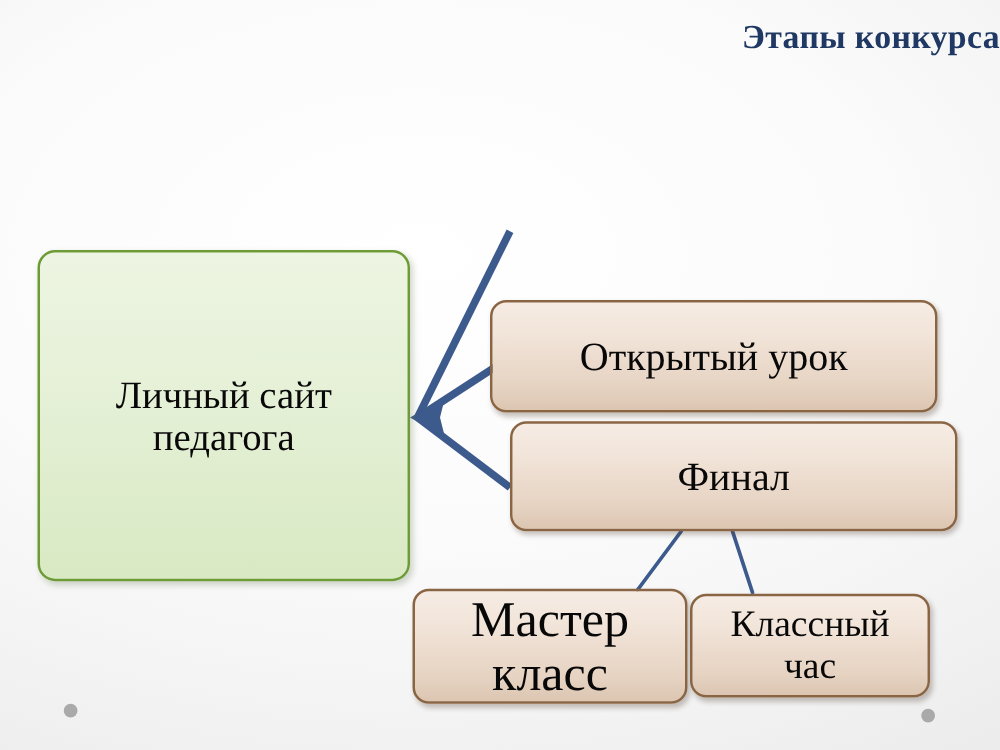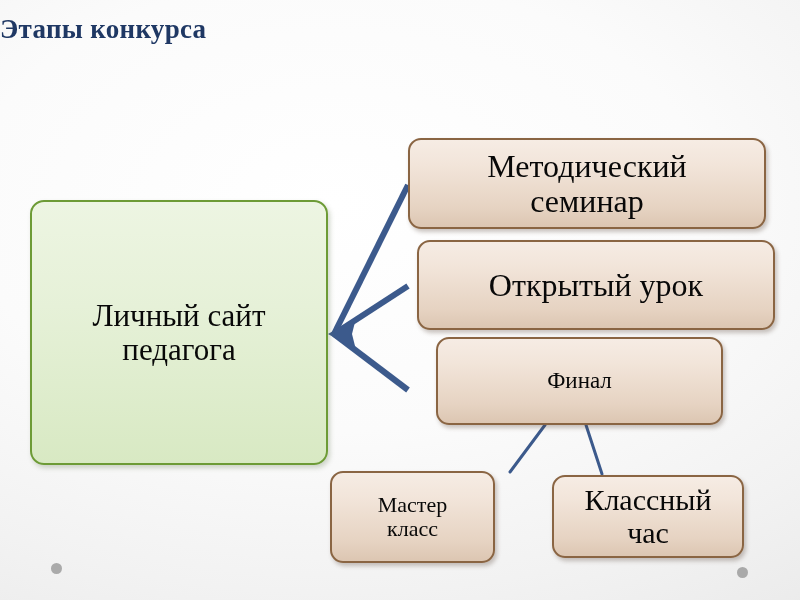--- a/index.html
+++ b/index.html
@@ -20,21 +20,21 @@
       radial-gradient(ellipse 110% 90% at 42% 34%, #ffffff 0%, #fbfbfb 42%, #f2f2f2 72%, #e8e8e8 100%);
     overflow: hidden;
   }
 
   
   #title {
     position: absolute;
     left: 0;
     top: 14px;
     width: 800px;
-    text-align: left;
+    text-align: right;
     font-family: "Liberation Serif", serif;
     font-weight: bold;
     font-size: 27px;
     letter-spacing: 0.3px;
     color: #1f3864;
     white-space: nowrap;
   }
 
   
   #connectors {
@@ -68,23 +68,23 @@
 
   .node.green {
     background: linear-gradient(to bottom, #edf5e2 0%, #e6f1d8 40%, #d8e9c3 100%);
     border: 2px solid #6d9b36;
     border-radius: 14px;
     box-shadow: 2px 3px 5px rgba(90,110,70,0.28);
   }
 
   #node-main   { left: 30px;  top: 200px; width: 298px; height: 265px; font-size: 31px; }
   #node-sem    { left: 408px; top: 138px; width: 358px; height: 91px;  font-size: 32px; }
-  #node-lesson { left: 417px; top: 240px; width: 358px; height: 90px;  font-size: 32px; }
-  #node-final  { left: 408px; top: 337px; width: 287px; height: 88px;  font-size: 23px; margin-left: 28px; }
-  #node-master { left: 330px; top: 471px; width: 165px; height: 92px;  font-size: 22px; }
+  #node-lesson { left: 392px; top: 240px; width: 358px; height: 90px;  font-size: 32px; }
+  #node-final  { left: 408px; top: 337px; width: 358px; height: 88px;  font-size: 32px; }
+  #node-master { left: 330px; top: 471px; width: 220px; height: 92px;  font-size: 40px; }
   #node-hour   { left: 552px; top: 475px; width: 192px; height: 83px;  font-size: 30px; }
 
   .node .label {
     display: block;
     padding: 0 10px;
     white-space: pre-line;
   }
 
   
   .deco-dot {
@@ -121,24 +121,20 @@
       <line x1="545" y1="425" x2="510" y2="472" stroke-width="3"></line>
       <line x1="586" y1="425" x2="602" y2="474" stroke-width="3"></line>
     </g>
   </svg>
 
   <div class="node green" id="node-main">
     <span class="label">Личный сайт
 педагога</span>
   </div>
 
-  <div class="node tan" id="node-sem">
-    <span class="label">Методический
-семинар</span>
-  </div>
 
   <div class="node tan" id="node-lesson">
     <span class="label">Открытый урок</span>
   </div>
 
   <div class="node tan" id="node-final">
     <span class="label">Финал</span>
   </div>
 
   <div class="node tan" id="node-master">

